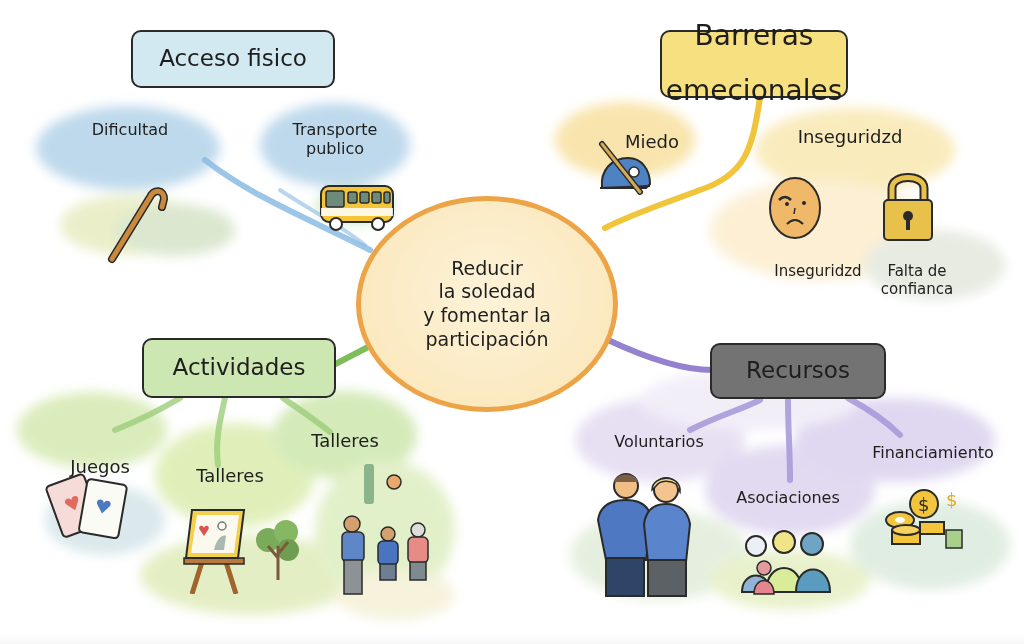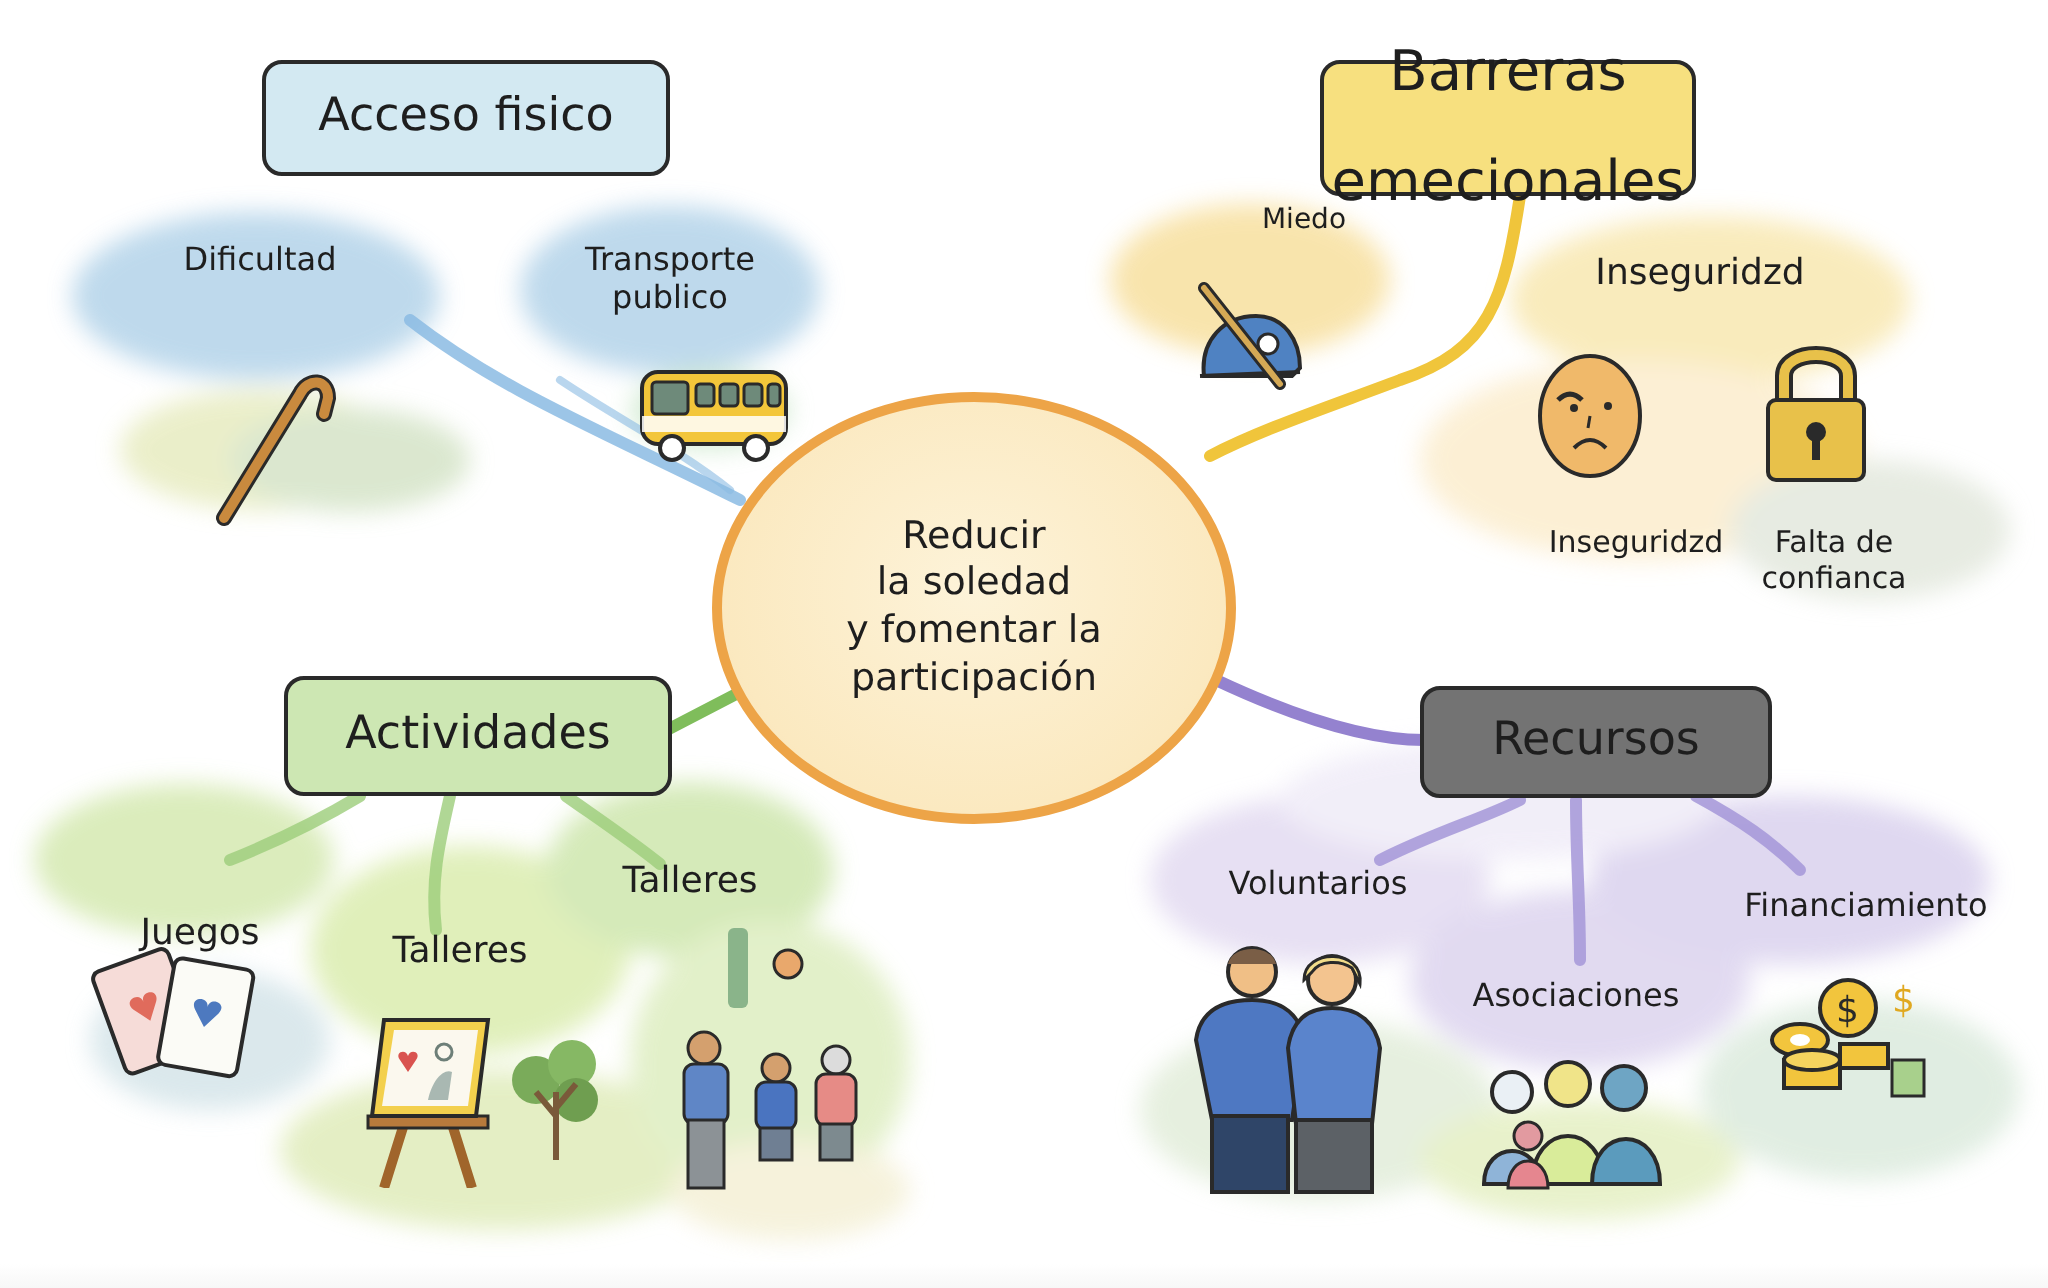--- a/index.html
+++ b/index.html
@@ -138,21 +138,21 @@
     <rect x="54" y="10" width="9" height="11" rx="2" fill="#6e8a7a" stroke="#2a2a2a" stroke-width="1.5"></rect>
     <rect x="66" y="10" width="6" height="11" rx="2" fill="#6e8a7a" stroke="#2a2a2a" stroke-width="1.5"></rect>
     <circle cx="18" cy="42" r="6" fill="#ffffff" stroke="#2a2a2a" stroke-width="2"></circle>
     <circle cx="60" cy="42" r="6" fill="#ffffff" stroke="#2a2a2a" stroke-width="2"></circle>
   </svg>
 
   <div class="node category" style="left:660px; top:30px; width:188px; height:68px; background:#f7e07f; flex-direction:column; font-size:28px;gap:24px;">
     <span>Barreras</span>
     <span>emecionales</span>
   </div>
-  <div class="label" style="left:612px; top:102px; width:80px; font-size:14px;">
+  <div class="label" style="left:612px; top:131px; width:80px; font-size:18px;">
     <span>Miedo</span>
   </div>
   <div class="label" style="left:785px; top:126px; width:130px; font-size:18px;">
     <span>Inseguridzd</span>
   </div>
   <svg class="icon" style="left:596px; top:140px;" width="60" height="56" viewBox="0 0 60 56">
     <path d="M6 48 C 4 30, 16 18, 32 18 C 46 18, 54 30, 54 44 L 50 48 Z" fill="#4f82c2" stroke="#2a2a2a" stroke-width="2"></path>
     <path d="M4 48 L 54 46" stroke="#2a2a2a" stroke-width="2"></path>
     <circle cx="38" cy="32" r="5" fill="#ffffff" stroke="#2a2a2a" stroke-width="1.5"></circle>
     <path d="M6 4 L 44 52" stroke="#2a2a2a" stroke-width="6" stroke-linecap="round"></path>

